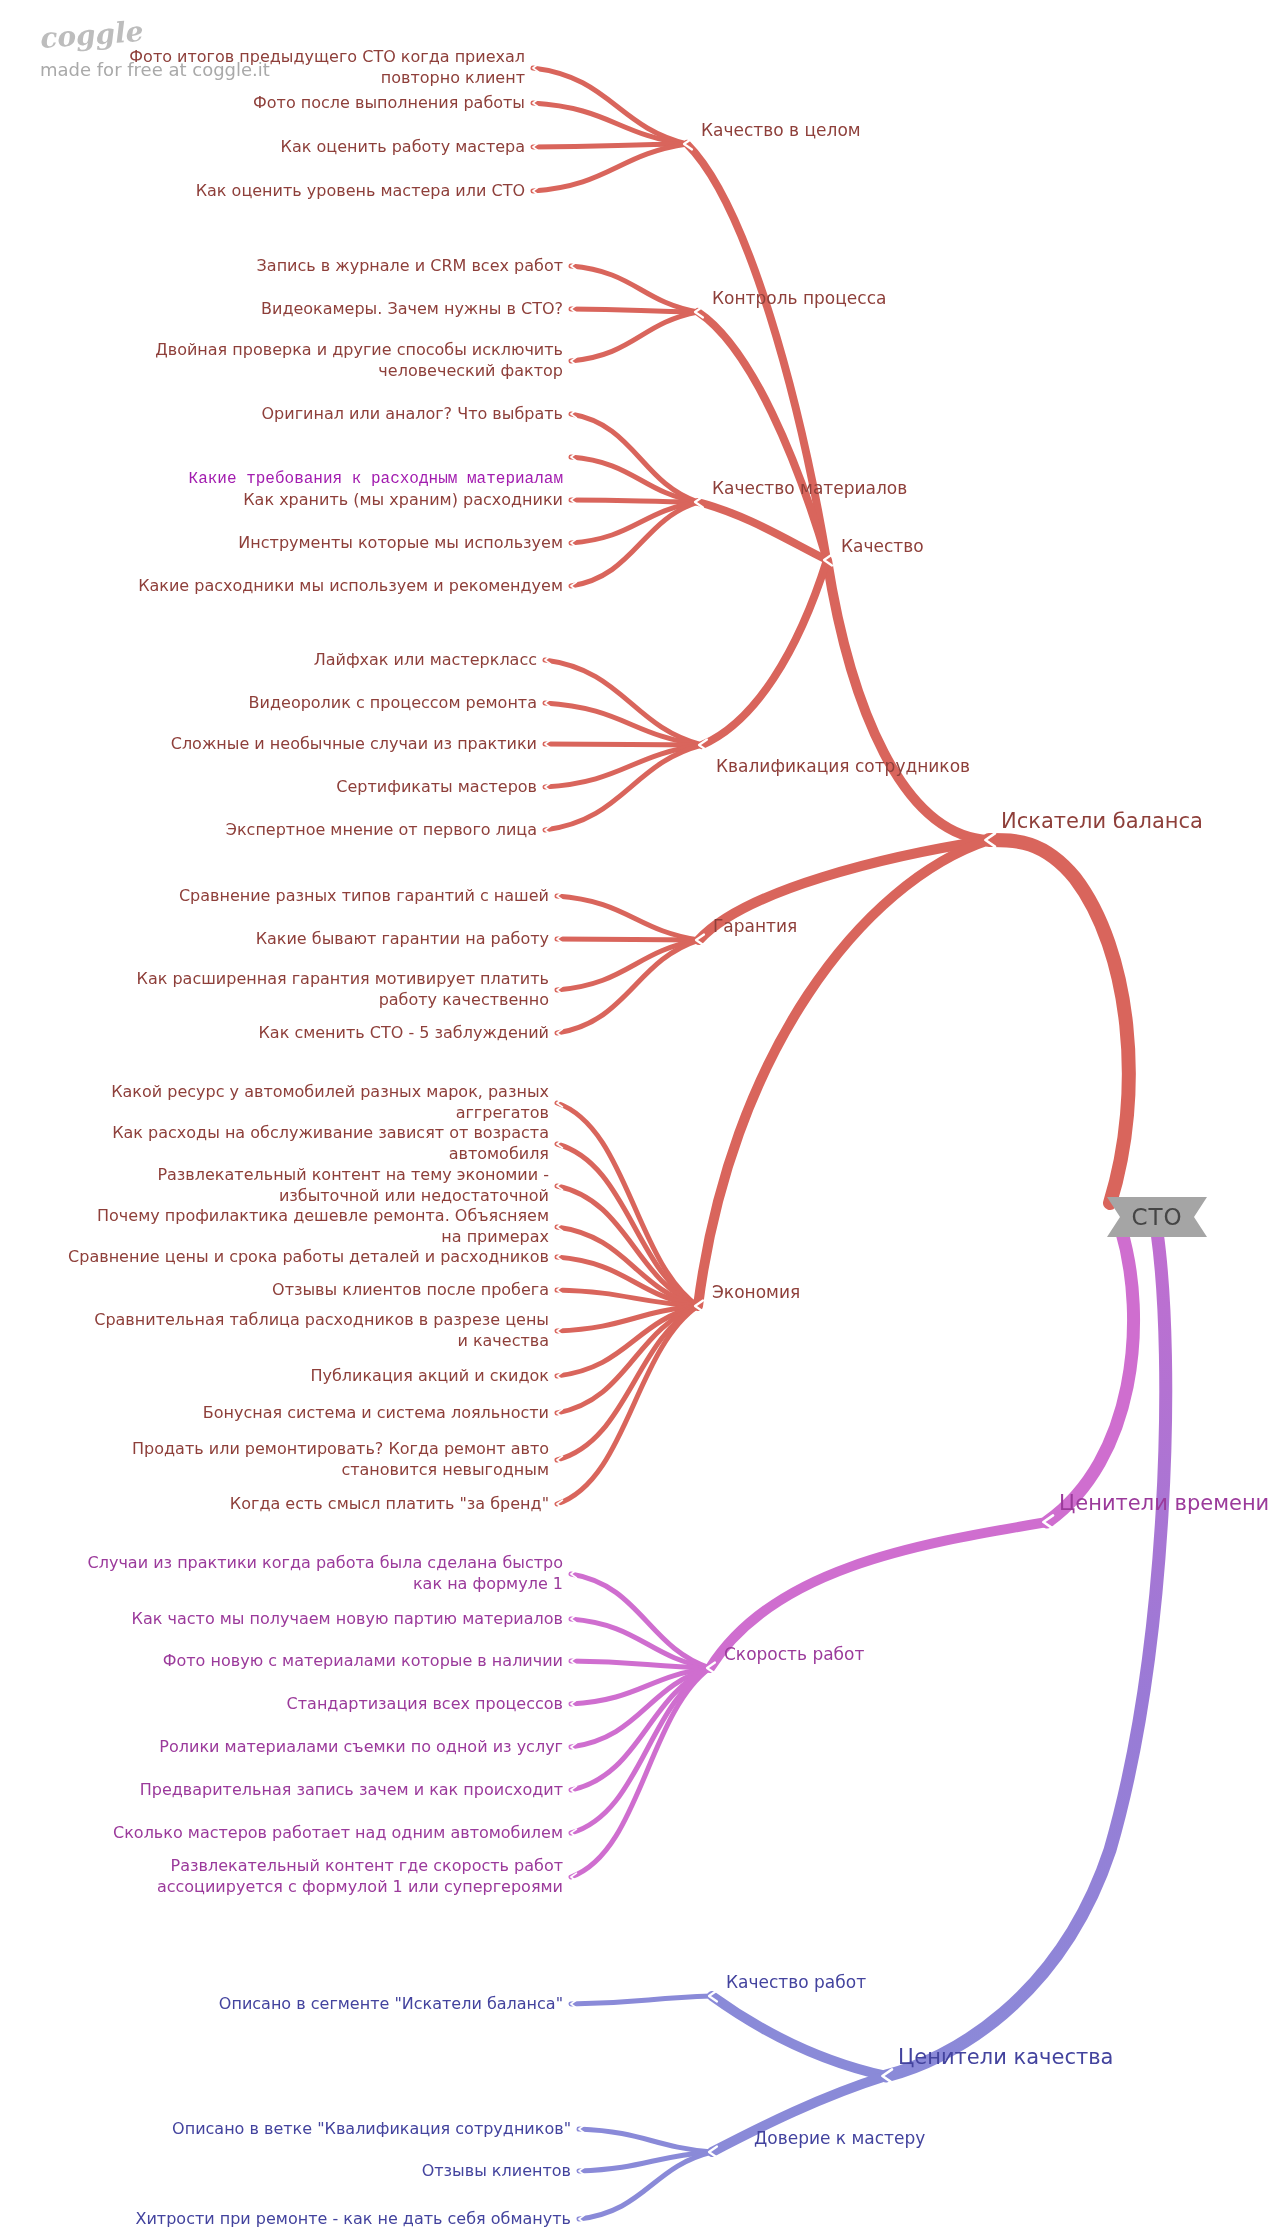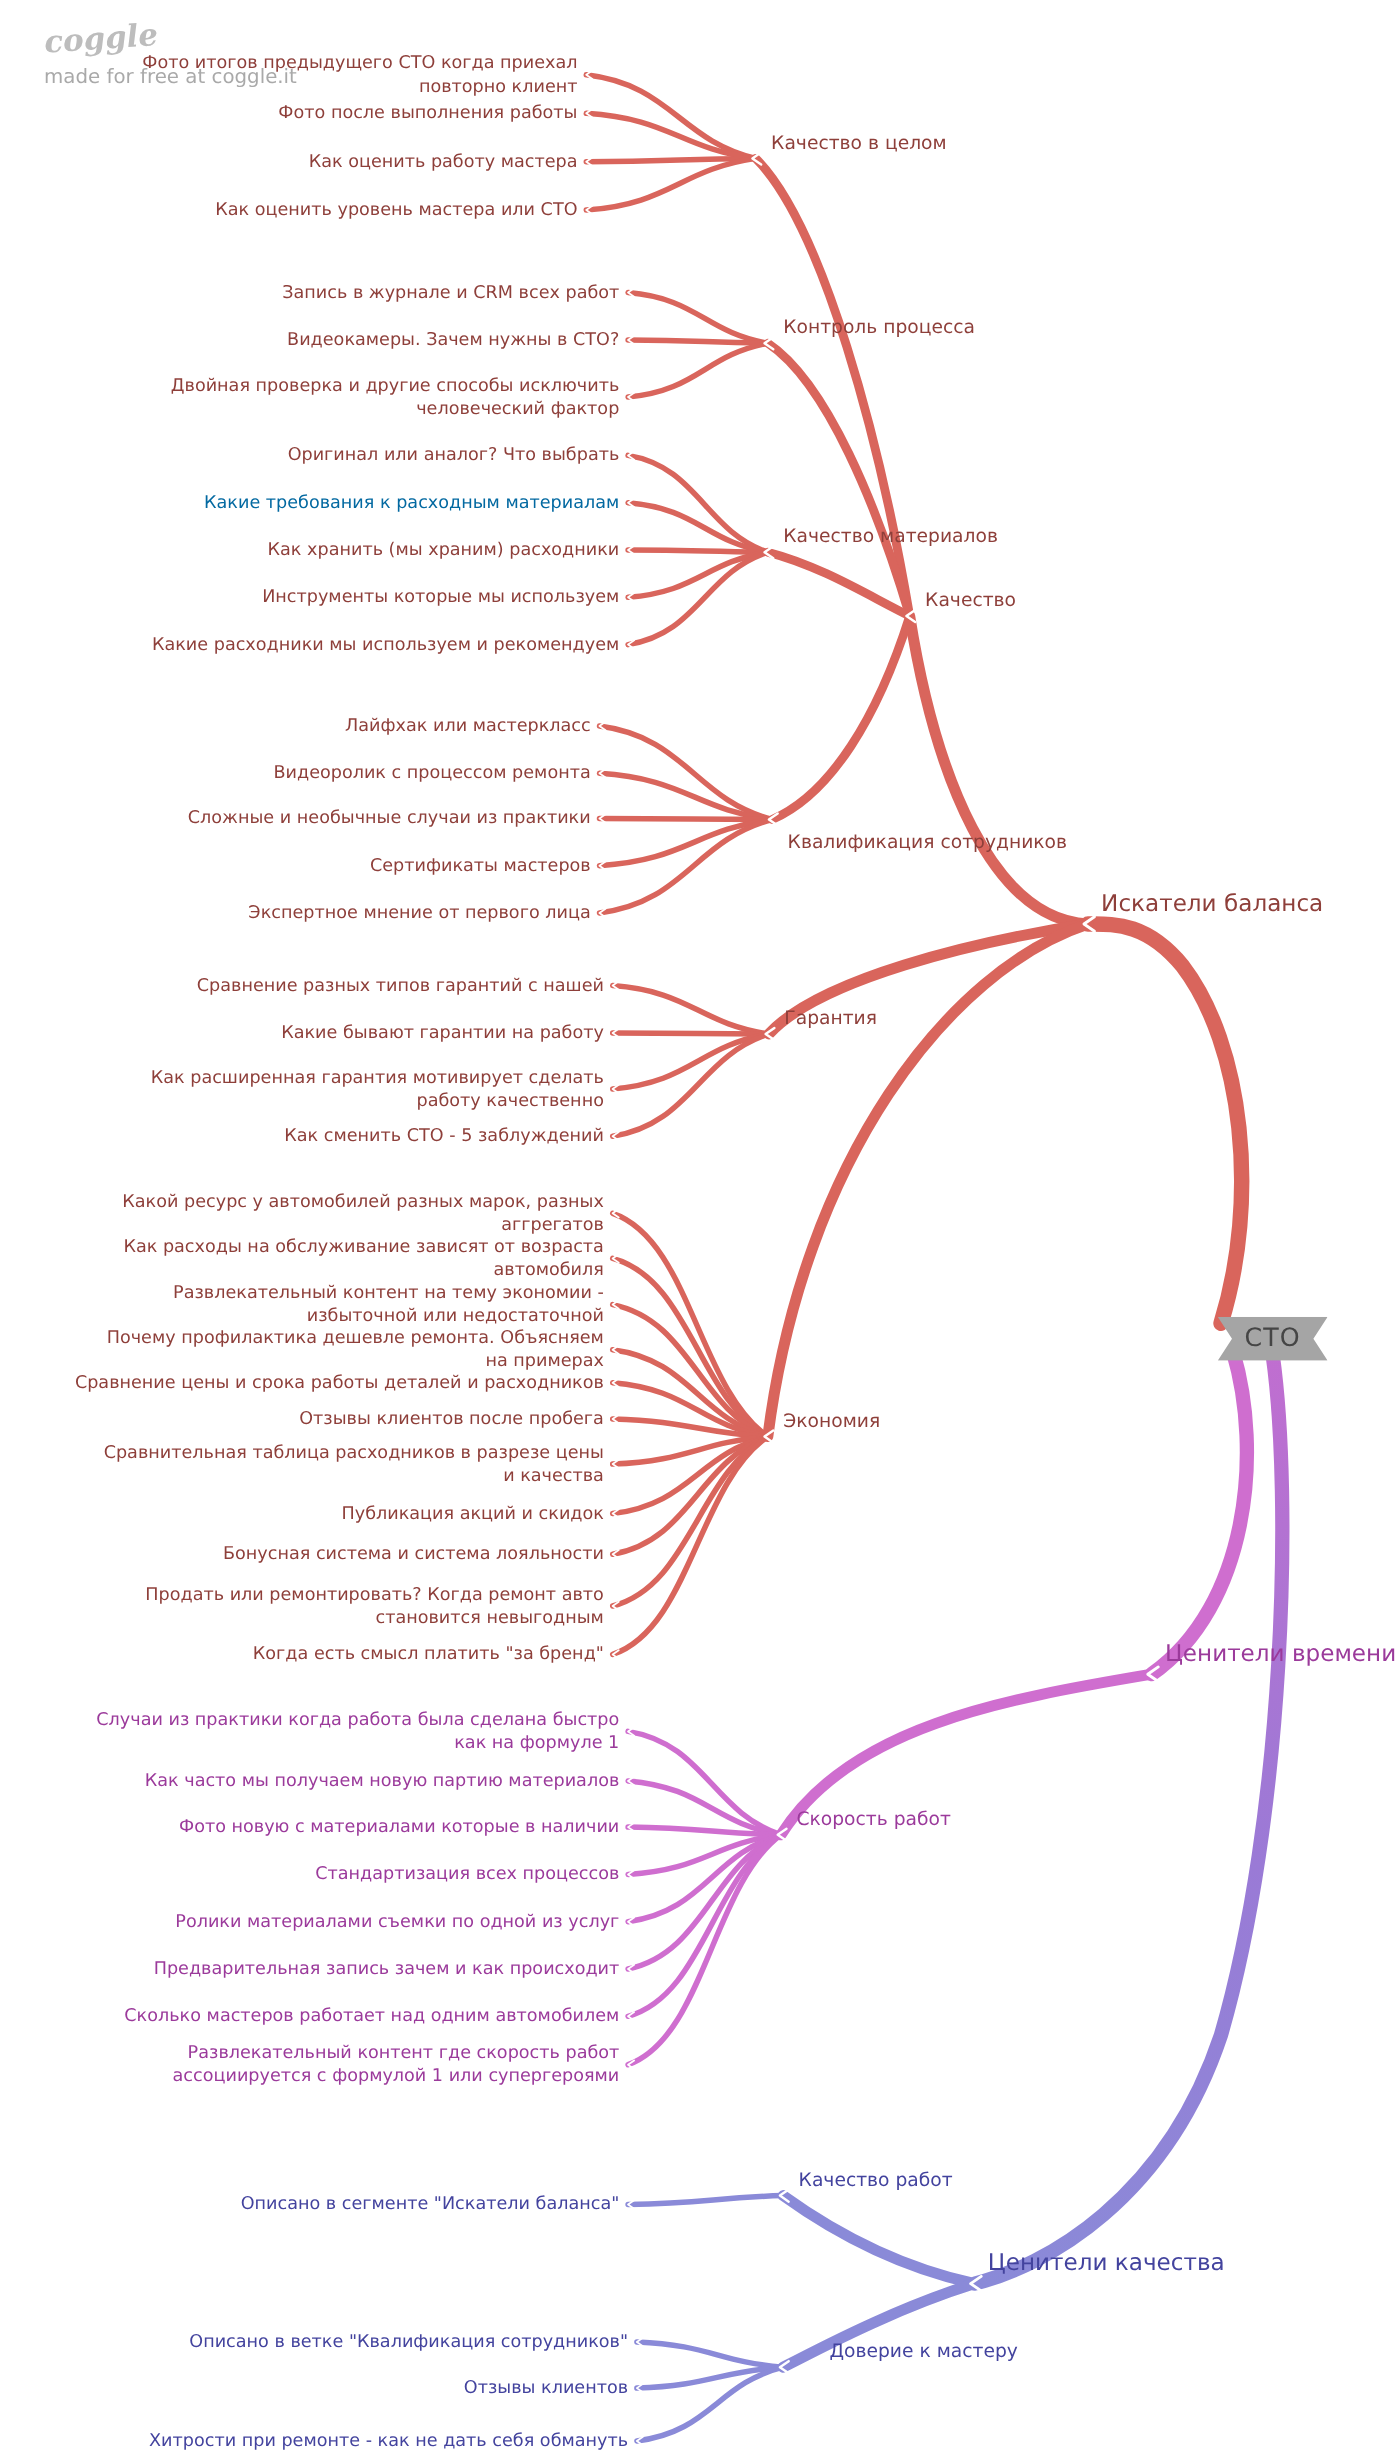--- a/index.html
+++ b/index.html
@@ -164,32 +164,32 @@
       <div class="lbl sub" style="left: 726px; top: 1982px; color: rgb(67, 67, 158);">Качество работ</div>
       <div class="lbl sub" style="left: 726px; top: 2138px; color: rgb(67, 67, 158); margin-left: 28px;">Доверие к мастеру</div>
       <div class="leaf" style="right: 745px; top: 68px; color: rgb(142, 63, 58); max-width: 460px;">Фото итогов предыдущего СТО когда приехал повторно клиент</div>
       <div class="leaf" style="right: 745px; top: 103px; color: rgb(142, 63, 58); max-width: 500px;">Фото после выполнения работы</div>
       <div class="leaf" style="right: 745px; top: 147px; color: rgb(142, 63, 58); max-width: 500px;">Как оценить работу мастера</div>
       <div class="leaf" style="right: 745px; top: 191px; color: rgb(142, 63, 58); max-width: 500px;">Как оценить уровень мастера или СТО</div>
       <div class="leaf" style="right: 707px; top: 266px; color: rgb(142, 63, 58); max-width: 500px;">Запись в журнале и CRM всех работ</div>
       <div class="leaf" style="right: 707px; top: 309px; color: rgb(142, 63, 58); max-width: 500px;">Видеокамеры. Зачем нужны в СТО?</div>
       <div class="leaf" style="right: 707px; top: 361px; color: rgb(142, 63, 58); max-width: 460px;">Двойная проверка и другие способы исключить человеческий фактор</div>
       <div class="leaf" style="right: 707px; top: 414px; color: rgb(142, 63, 58); max-width: 500px;">Оригинал или аналог? Что выбрать</div>
-      <div class="leaf" style="right: 707px; top: 457px; color: #0369a1; max-width: 500px;">Какие требования к расходным материалам</div>
+      <div class="leaf" style="right: 707px; top: 479px; color: #a21caf; max-width: 500px; font-family: Liberation Mono, monospace;">Какие требования к расходным материалам</div>
       <div class="leaf" style="right: 707px; top: 500px; color: rgb(142, 63, 58); max-width: 500px;">Как хранить (мы храним) расходники</div>
       <div class="leaf" style="right: 707px; top: 543px; color: rgb(142, 63, 58); max-width: 500px;">Инструменты которые мы используем</div>
       <div class="leaf" style="right: 707px; top: 586px; color: rgb(142, 63, 58); max-width: 500px;">Какие расходники мы используем и рекомендуем</div>
       <div class="leaf" style="right: 733px; top: 660px; color: rgb(142, 63, 58); max-width: 500px;">Лайфхак или мастеркласс</div>
       <div class="leaf" style="right: 733px; top: 703px; color: rgb(142, 63, 58); max-width: 500px;">Видеоролик с процессом ремонта</div>
       <div class="leaf" style="right: 733px; top: 744px; color: rgb(142, 63, 58); max-width: 500px;">Сложные и необычные случаи из практики</div>
       <div class="leaf" style="right: 733px; top: 787px; color: rgb(142, 63, 58); max-width: 500px;">Сертификаты мастеров</div>
       <div class="leaf" style="right: 733px; top: 830px; color: rgb(142, 63, 58); max-width: 500px;">Экспертное мнение от первого лица</div>
       <div class="leaf" style="right: 721px; top: 896px; color: rgb(142, 63, 58); max-width: 500px;">Сравнение разных типов гарантий с нашей</div>
       <div class="leaf" style="right: 721px; top: 939px; color: rgb(142, 63, 58); max-width: 500px;">Какие бывают гарантии на работу</div>
-      <div class="leaf" style="right: 721px; top: 990px; color: rgb(142, 63, 58); max-width: 460px;">Как расширенная гарантия мотивирует сделать работу качественно</div>
+      <div class="leaf" style="right: 721px; top: 990px; color: rgb(142, 63, 58); max-width: 460px;">Как расширенная гарантия мотивирует платить работу качественно</div>
       <div class="leaf" style="right: 721px; top: 1033px; color: rgb(142, 63, 58); max-width: 500px;">Как сменить СТО - 5 заблуждений</div>
       <div class="leaf" style="right: 721px; top: 1103px; color: rgb(142, 63, 58); max-width: 460px;">Какой ресурс у автомобилей разных марок, разных аггрегатов</div>
       <div class="leaf" style="right: 721px; top: 1144px; color: rgb(142, 63, 58); max-width: 460px;">Как расходы на обслуживание зависят от возраста автомобиля</div>
       <div class="leaf" style="right: 721px; top: 1186px; color: rgb(142, 63, 58); max-width: 480px;">Развлекательный контент на тему экономии - избыточной или недостаточной</div>
       <div class="leaf" style="right: 721px; top: 1227px; color: rgb(142, 63, 58); max-width: 460px;">Почему профилактика дешевле ремонта. Объясняем на примерах</div>
       <div class="leaf" style="right: 721px; top: 1257px; color: rgb(142, 63, 58); max-width: 500px;">Сравнение цены и срока работы деталей и расходников</div>
       <div class="leaf" style="right: 721px; top: 1290px; color: rgb(142, 63, 58); max-width: 500px;">Отзывы клиентов после пробега</div>
       <div class="leaf" style="right: 721px; top: 1331px; color: rgb(142, 63, 58); max-width: 460px;">Сравнительная таблица расходников в разрезе цены и качества</div>
       <div class="leaf" style="right: 721px; top: 1376px; color: rgb(142, 63, 58); max-width: 500px;">Публикация акций и скидок</div>
       <div class="leaf" style="right: 721px; top: 1413px; color: rgb(142, 63, 58); max-width: 500px;">Бонусная система и система лояльности</div>

